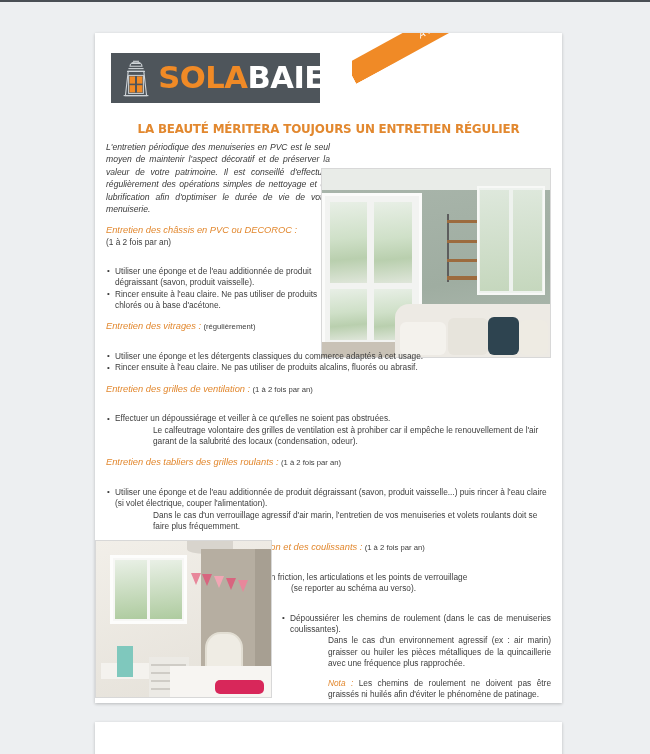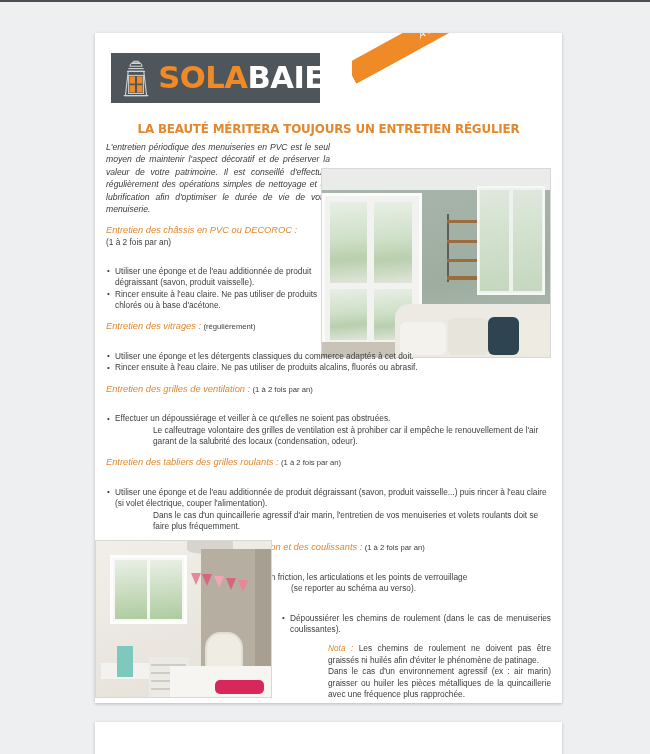--- a/index.html
+++ b/index.html
@@ -331,57 +331,57 @@
         <ul class="bullets">
           <li>Utiliser une éponge et de l'eau additionnée de produit dégraissant (savon, produit vaisselle).</li>
           <li>Rincer ensuite à l'eau claire. Ne pas utiliser de produits chlorés ou à base d'acétone.</li>
         </ul>
       </div>
 
       <div class="sec wide">
         <span class="sec-title">Entretien des vitrages :</span>
         <span class="sec-freq">(régulièrement)</span>
         <ul class="bullets">
-          <li>Utiliser une éponge et les détergents classiques du commerce adaptés à cet doit.</li>
+          <li>Utiliser une éponge et les détergents classiques du commerce adaptés à cet usage.</li>
           <li>Rincer ensuite à l'eau claire. Ne pas utiliser de produits alcalins, fluorés ou abrasif.</li>
         </ul>
       </div>
 
       <div class="sec wide">
         <span class="sec-title">Entretien des grilles de ventilation :</span>
         <span class="sec-freq">(1 à 2 fois par an)</span>
         <ul class="bullets">
           <li>Effectuer un dépoussiérage et veiller à ce qu'elles ne soient pas obstruées.</li>
         </ul>
         <p class="para">Le calfeutrage volontaire des grilles de ventilation est à prohiber car il empêche le renouvellement de l'air garant de la salubrité des locaux (condensation, odeur).</p>
       </div>
 
       <div class="sec wide">
         <span class="sec-title">Entretien des tabliers des grilles roulants :</span>
         <span class="sec-freq">(1 à 2 fois par an)</span>
         <ul class="bullets">
           <li>Utiliser une éponge et de l'eau additionnée de produit dégraissant (savon, produit vaisselle...) puis rincer à l'eau claire (si volet électrique, couper l'alimentation).</li>
         </ul>
-        <p class="para">Dans le cas d'un quincaillerie agressif d'air marin, l'entretien de vos menuiseries et volets roulants doit se faire plus fréquemment.</p>
+        <p class="para">Dans le cas d'un verrouillage agressif d'air marin, l'entretien de vos menuiseries et volets roulants doit se faire plus fréquemment.</p>
       </div>
 
       <div class="sec wide">
         <span class="sec-title">Entretien des ferrures, organes de rotation et des coulissants :</span>
         <span class="sec-freq">(1 à 2 fois par an)</span>
         <ul class="bullets">
           <li>Graisser ou huiler les pièces métalliques en friction, les articulations et les points de verrouillage</li>
         </ul>
 
         <div class="ferrures-right">
           <div class="sub-note">(se reporter au schéma au verso).</div>
           <ul class="bullets">
             <li>Dépoussiérer les chemins de roulement (dans le cas de menuiseries coulissantes).</li>
           </ul>
+          <p class="para">Dans le cas d'un environnement agressif (ex : air marin) graisser ou huiler les pièces métalliques de la quincaillerie avec une fréquence plus rapprochée.</p>
           <p class="para nota-block"><span class="nota-label">Nota :</span><span> Les chemins de roulement ne doivent pas être graissés ni huilés afin d'éviter le phénomène de patinage.</span></p>
-          <p class="para">Dans le cas d'un environnement agressif (ex : air marin) graisser ou huiler les pièces métalliques de la quincaillerie avec une fréquence plus rapprochée.</p>
         </div>
 
         
         <div class="room-photo">
           <div class="photo-bed">
             <div class="pb-wall"></div>
             <div class="pb-lamp"></div>
             <div class="pb-closet"></div>
             <div class="pb-closet2"></div>
             <div class="pb-window">

